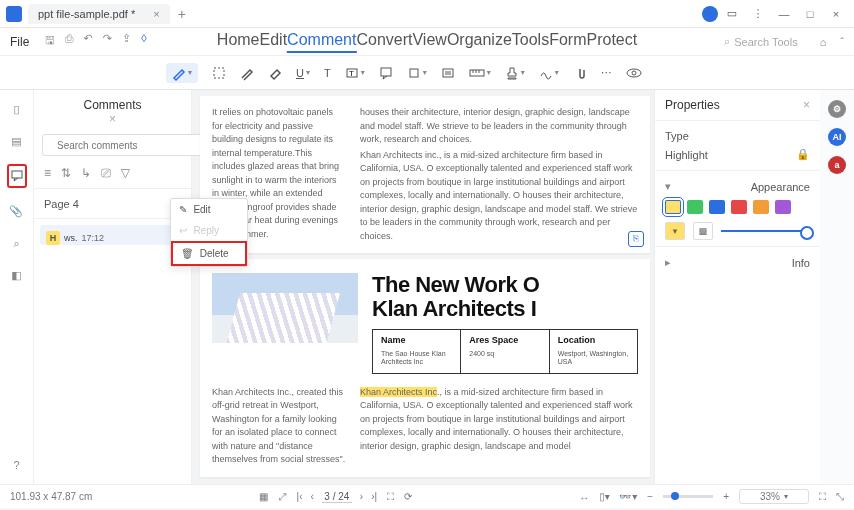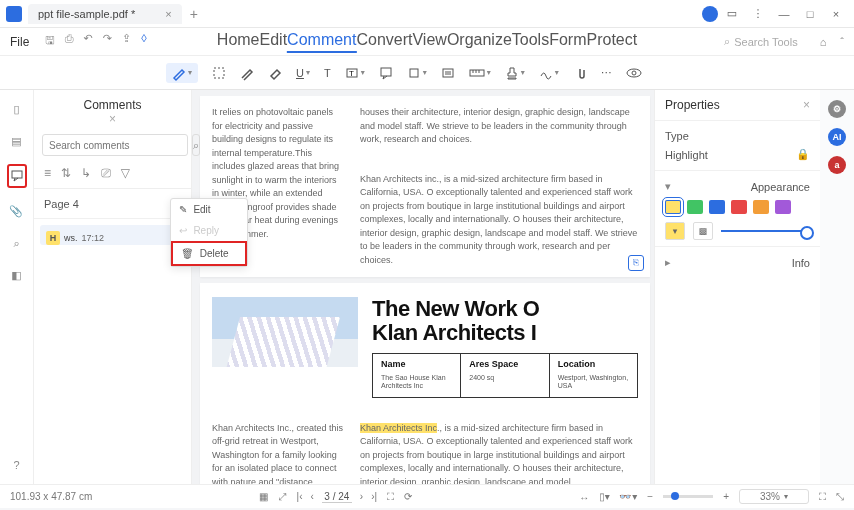--- a/index.html
+++ b/index.html
@@ -1,19 +1,19 @@
 <!DOCTYPE html>
 <html><head>
 <meta charset="utf-8">
 <style>
 * { margin: 0; padding: 0; box-sizing: border-box; font-family: -apple-system, Segoe UI, sans-serif; }
 body { width: 854px; height: 510px; background: #f5f6f8; overflow: hidden; font-size: 11px; color: #555; }
 .titlebar { height: 28px; background: #fff; display: flex; align-items: center; padding: 0 6px; border-bottom: 1px solid #e8e8e8; }
 .app-icon { width: 16px; height: 16px; background: #2c6de0; border-radius: 3px; margin-right: 6px; }
-.tab { display: flex; align-items: flex-end; background: #f3f4f6; border-radius: 4px 4px 0 0; padding: 4px 10px; gap: 30px; font-size: 11px; color: #444; }
+.tab { display: flex; align-items: flex-end; background: #f3f4f6; border-radius: 4px 4px 0 0; padding: 4px 10px; gap: 18px; font-size: 11px; color: #444; }
 .tab-close { color: #888; cursor: pointer; }
 .tab-add { margin-left: 8px; color: #888; cursor: pointer; font-size: 14px; }
 .win-btns { margin-left: auto; display: flex; gap: 2px; align-items: center; }
 .circ-badge { width: 16px; height: 16px; border-radius: 50%; background: #2c6de0; }
 .win-btn { width: 24px; height: 24px; display: flex; align-items: center; justify-content: center; color: #666; cursor: pointer; }
 .menubar { height: 28px; background: #fff; display: flex; align-items: center; padding: 0 10px; border-bottom: 1px solid #eee; gap: 8px; }
 .file-btn { font-size: 12px; color: #333; }
 .qat { display: flex; gap: 10px; margin-left: 8px; }
 .qat span { color: #888; cursor: pointer; }
 .tabs-menu { margin-left: auto; margin-right: auto; display: flex; font-size: 16px; color: #555; position: absolute; left: 50%; transform: translateX(-50%); }
@@ -24,21 +24,21 @@
 .tool.hl { background: #e8f0fe; padding: 3px 6px; border-radius: 3px; }
 .tool svg { display: block; }
 .drop { font-size: 8px; color: #888; }
 .main { display: flex; height: 394px; background: #f2f3f5; }
 .rail { width: 34px; background: #fff; border-right: 1px solid #eee; display: flex; flex-direction: column; align-items: center; padding-top: 10px; gap: 14px; }
 .rail-item { width: 18px; height: 18px; display: flex; align-items: center; justify-content: center; color: #888; cursor: pointer; border-radius: 3px; }
 .rail-item.sel { border: 2px solid #e02424; padding: 10px 8px; }
 .comments { width: 158px; background: #fff; border-right: 1px solid #eee; display: flex; flex-direction: column; }
 .chead { display: flex; align-items: center; justify-content: space-between; padding: 8px 10px; font-size: 12px; color: #333; flex-direction: column; }
 .search-row { display: flex; gap: 4px; padding: 0 8px 6px; }
-.search-in { flex: 1; border: 1px solid #ddd; border-radius: 3px; padding: 3px 6px; font-size: 10px; color: #999; }
+.search-in { flex: 1; border: 1px solid #ddd; border-radius: 3px; padding: 3px 14px; font-size: 10px; color: #999; }
 .sbtn { width: 22px; height: 22px; border: 1px solid #ddd; border-radius: 3px; display: flex; align-items: center; justify-content: center; color: #888; }
 .opts-row { display: flex; gap: 10px; padding: 4px 10px 8px; color: #888; border-bottom: 1px solid #eee; }
 .opts-row span { cursor: pointer; font-size: 12px; }
 .page-row { padding: 8px 10px; font-size: 11px; color: #555; display: flex; align-items: center; justify-content: space-between; border-bottom: 1px solid #f0f0f0; }
 .citem { background: #eef3fb; margin: 6px 6px 0; border-radius: 3px; padding: 6px 6px 0; position: relative; }
 .citem-h { display: flex; align-items: center; gap: 4px; font-size: 9px; color: #666; }
 .hbadge { width: 14px; height: 14px; background: #ffe16a; border-radius: 2px; display: flex; align-items: center; justify-content: center; font-size: 9px; font-weight: bold; color: #555; }
 .addc { font-size: 10px; color: #bbb; padding: 4px 0 6px; }
 .ctx { position: absolute; left: 170px; top: 198px; width: 78px; background: #fff; border: 1px solid #ddd; border-radius: 3px; box-shadow: 0 2px 8px rgba(0,0,0,.1); z-index: 10; font-size: 10px; }
 .ctx-item { display: flex; align-items: center; gap: 6px; padding: 5px 8px; cursor: pointer; color: #555; }
@@ -263,21 +263,21 @@
         <span>17:12</span>
         <span style="margin-left:auto;color:#aaa">⋯</span>
       </div>
     </div>
   </div>
 
   <div class="doc">
     <div class="page-card twocol">
       <div style="width:134px">It relies on photovoltaic panels for electricity and passive building designs to regulate its internal temperature.This includes glazed areas that bring sunlight in to warm the interiors in winter, while an extended west-facingroof provides shade from solar heat during evenings inthe summer.</div>
       <div style="flex:1">
-        <div style="margin-bottom:26px">houses their architecture, interior design, graphic design, landscape and model staff. We strieve to be leaders in the community through work, research and choices.</div>
+        <div style="margin-bottom:2px">houses their architecture, interior design, graphic design, landscape and model staff. We strieve to be leaders in the community through work, research and choices.</div>
         <div>Khan Architects inc., is a mid-sized architecture firm based in California, USA. O exceptionally talented and experienced staff work on projects from boutique in large institutional buildings and airport complexes, locally and internationally. O houses their architecture, interior design, graphic design, landscape and model staff. We strieve to be leaders in the community through work, research and per choices.</div>
       </div>
       <div class="badge">⎘</div>
     </div>
     <div class="page-card" style="padding-top:14px">
       <div class="twocol">
         <div class="img-ph"></div>
         <div style="flex:1">
           <div class="h1">The New Work O</div>
           <div class="h1">Klan Architects I</div>
@@ -290,21 +290,21 @@
                 <b>Ares Space</b>
                 <span>2400 sq</span>
               </div>
             <div class="info-cell">
                 <b>Location</b>
                 <span>Westport, Washington, USA</span>
               </div>
           </div>
         </div>
       </div>
-      <div class="twocol" style="margin-top:24px">
+      <div class="twocol" style="margin-top:12px">
         <div style="width:134px">Khan Architects Inc., created this off-grid retreat in Westport, Washington for a family looking for an isolated place to connect with nature and "distance themselves from social stresses".</div>
         <div style="flex:1">
           <span class="hlspan">Khan Architects Inc</span><span>., is a mid-sized architecture firm based in California, USA. O exceptionally talented and experienced staff work on projects from boutique in large institutional buildings and airport complexes, locally and internationally. O houses their architecture, interior design, graphic design, landscape and model</span>
         </div>
       </div>
     </div>
   </div>
 
   <div class="props">
     <div class="phead">

